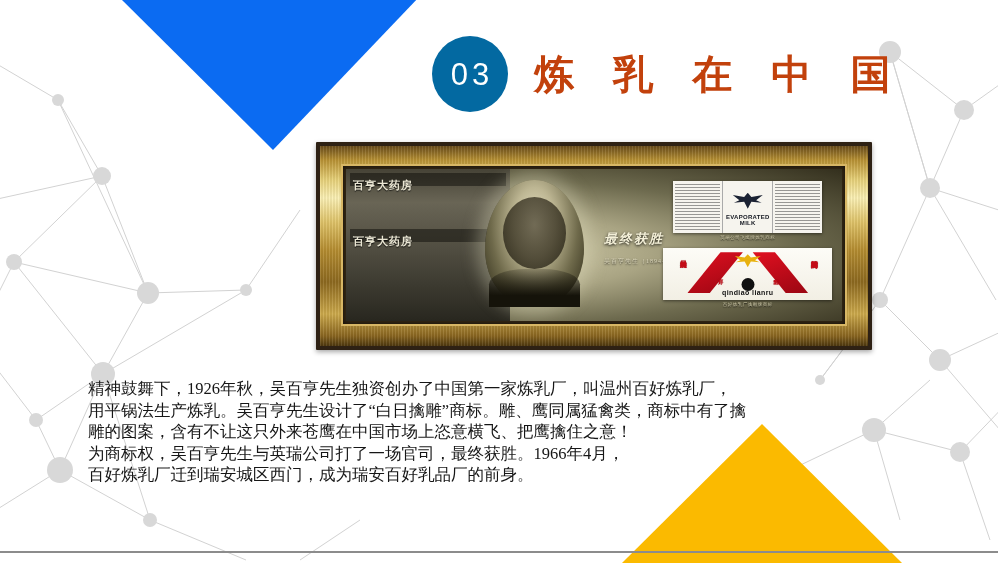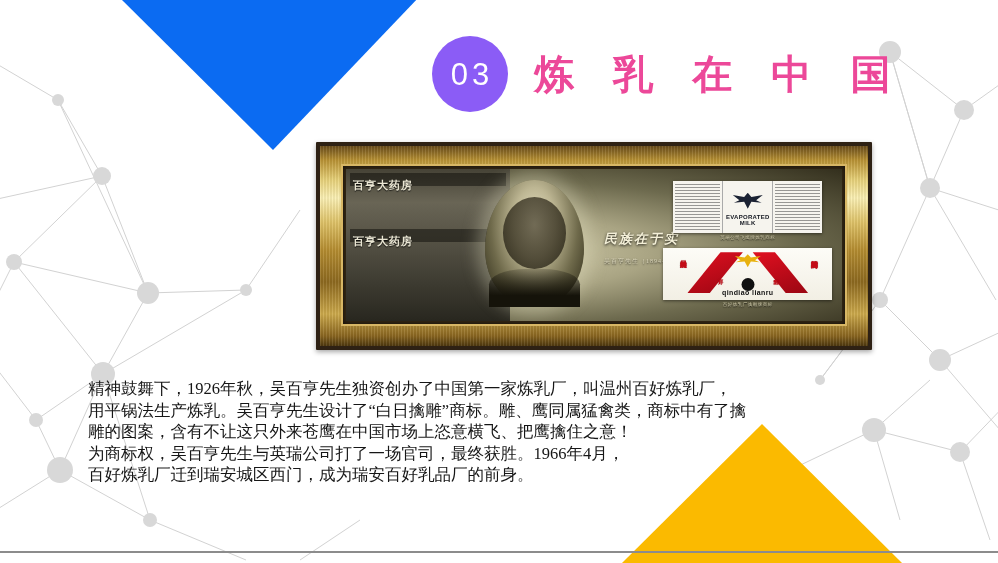--- a/index.html
+++ b/index.html
@@ -34,30 +34,30 @@
     background:#8c8c8c;
   }
 
   
   .header{
     position:absolute;left:432px;top:36px;
     display:flex;align-items:center;gap:26px;
   }
   .badge{
     width:76px;height:76px;border-radius:50%;
-    background:#8b5cf6;
+    background:#0369a1;
     display:flex;align-items:center;justify-content:center;
     color:#ffffff;
     font-family:"Liberation Sans","DejaVu Sans",sans-serif;
     font-size:31px;letter-spacing:4px;font-weight:400;
     line-height:1;
     text-indent:4px;
   }
   .title{
-    color:#ec4899;
+    color:#c2410c;
     font-family:"Liberation Sans","DejaVu Sans",sans-serif;
     font-size:40px;
     font-weight:700;
     letter-spacing:14px;
     white-space:nowrap;
     line-height:1;
   }
 
   
   .frame-wrap{
@@ -330,21 +330,21 @@
         <div class="bldg-sign a">百亨大药房</div>
         <div class="bldg-band" style="top:60px;"></div>
         <div class="bldg-sign b">百亨大药房</div>
       </div>
 
       <div class="photo-portrait">
         <div class="portrait-face"></div>
         <div class="portrait-body"></div>
       </div>
 
-      <div class="calligraphy">民族在于实</div>
+      <div class="calligraphy">最终获胜</div>
       <div class="calligraphy-sub">吴百亨先生（1894-1973）</div>
 
       <div class="label label-top">
         <div class="label-col">
           <div class="lines"></div>
         </div>
         <div class="label-col">
           <div class="eagle"></div>
           <div class="evap-text">EVAPORATED MILK</div>
         </div>

